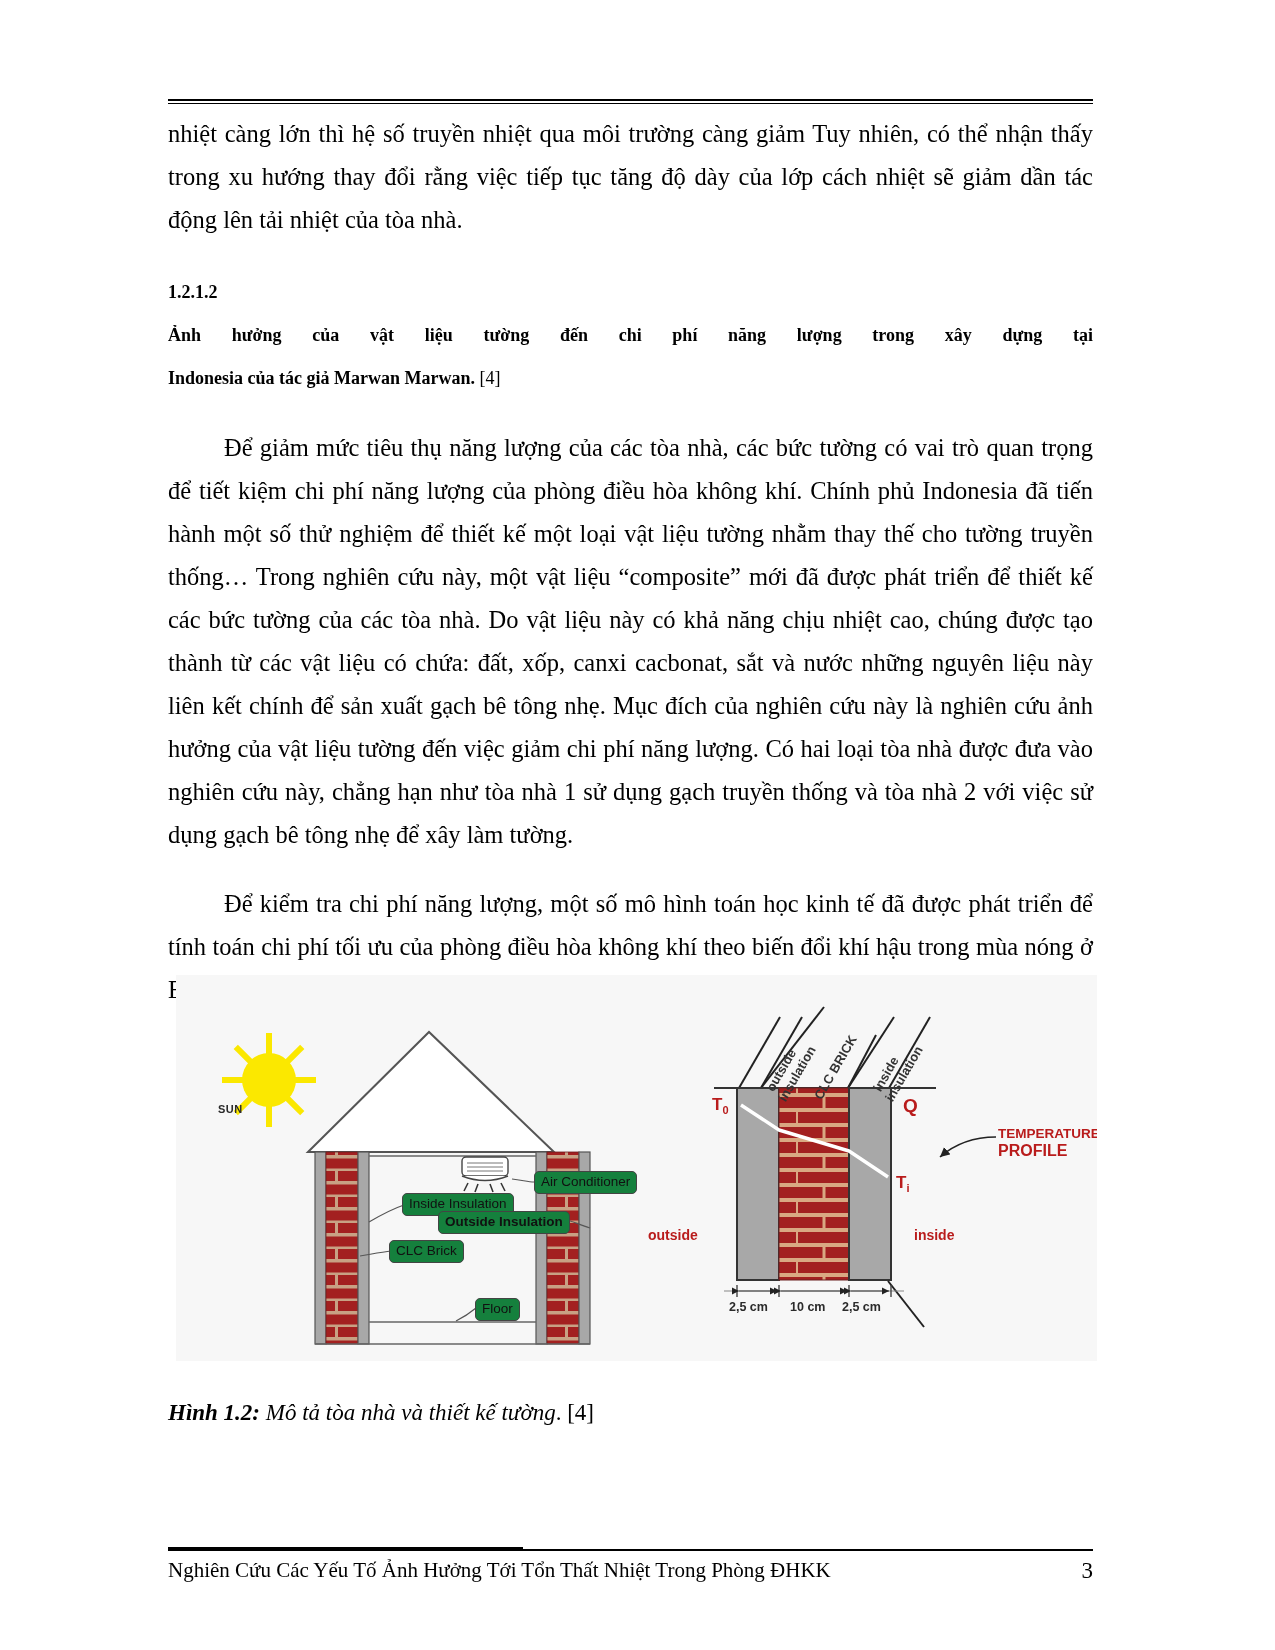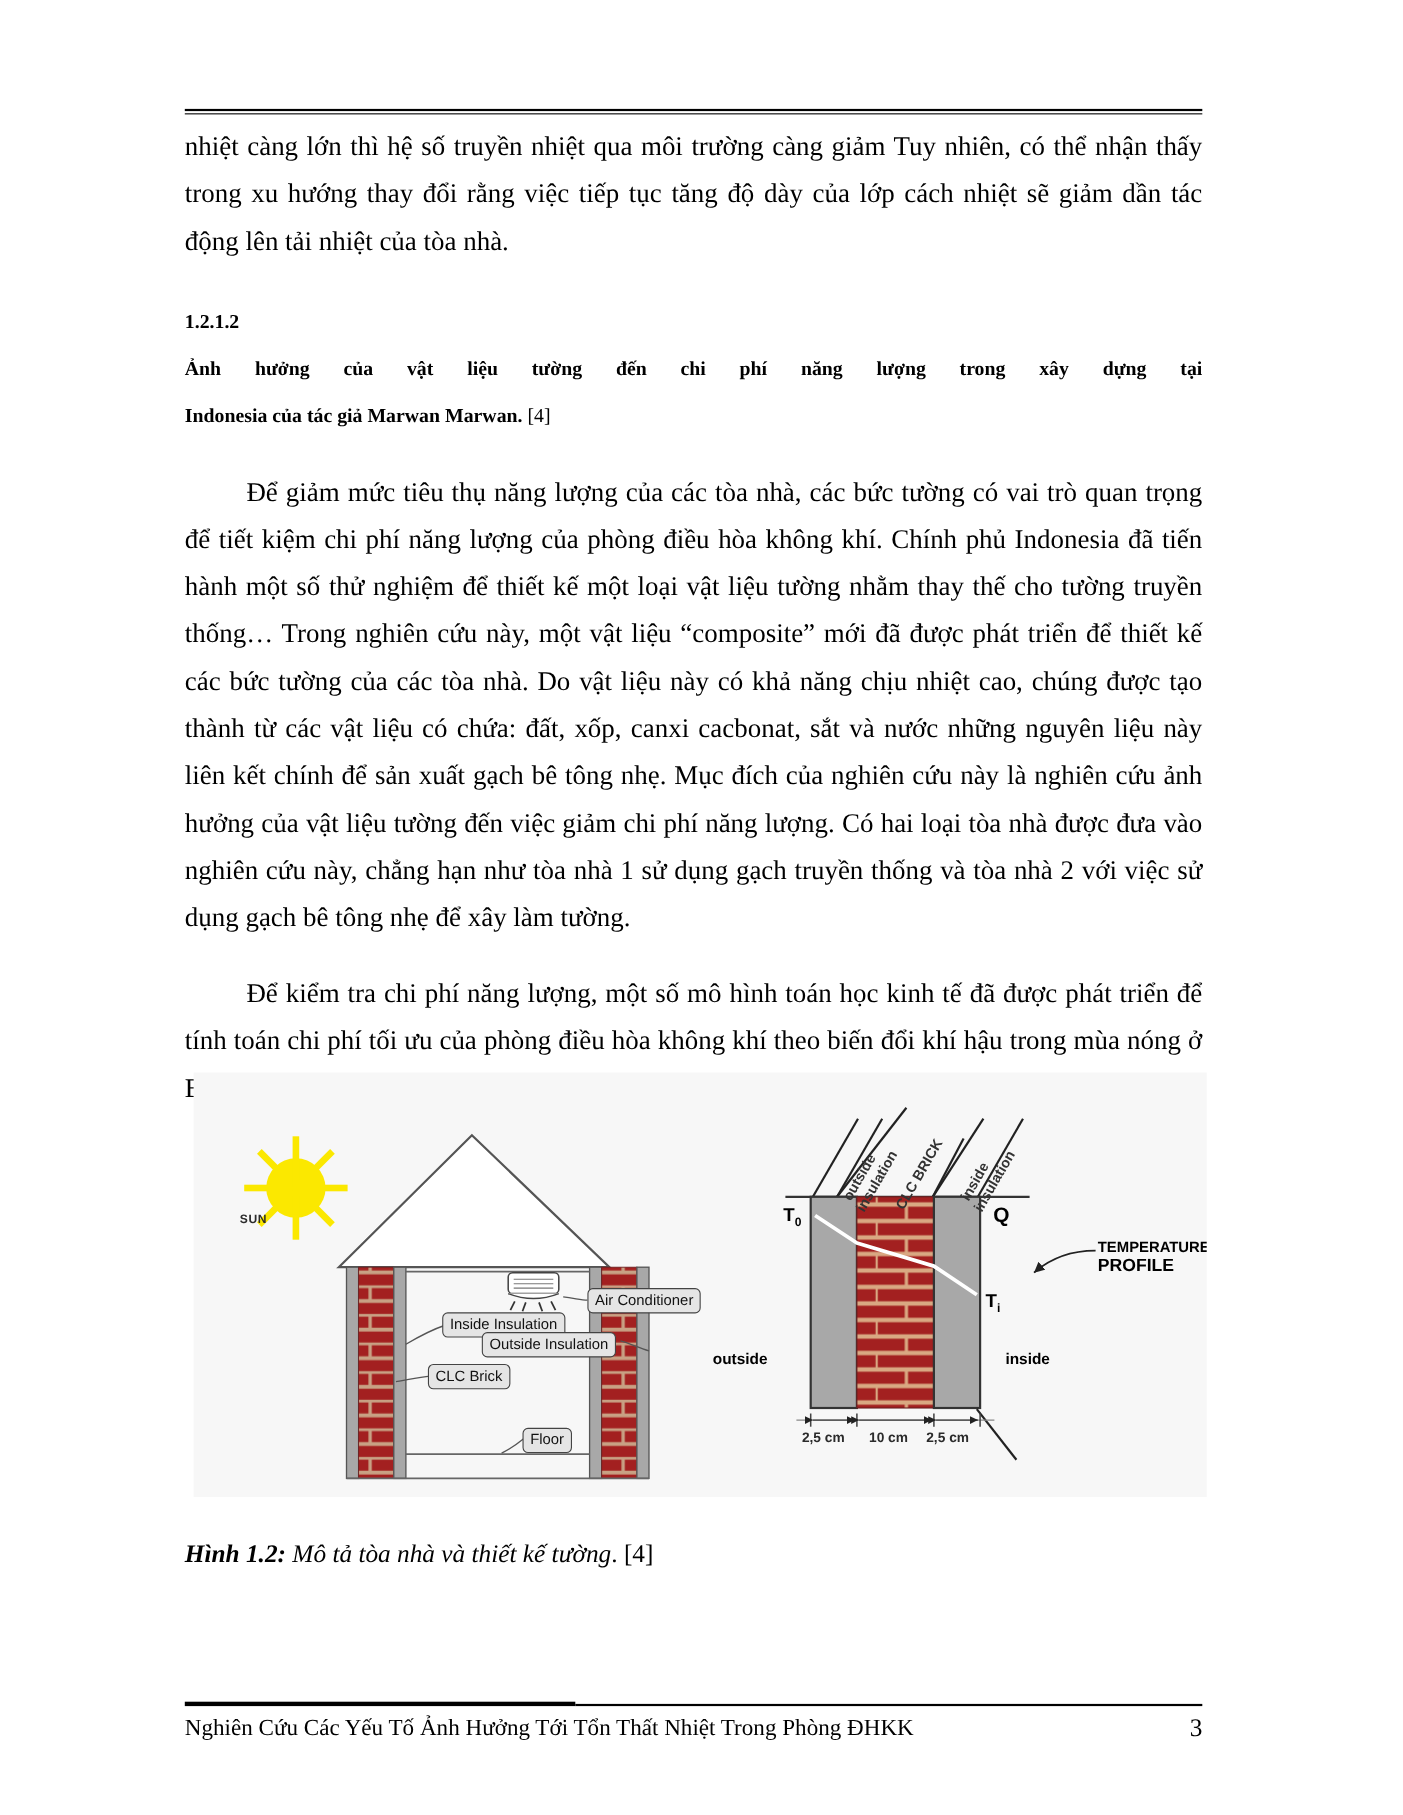--- a/index.html
+++ b/index.html
@@ -146,37 +146,37 @@
     position: absolute; left: 52px; top: 52px; width: 6px; height: 50px;
     background: #FBE800; transform-origin: 3px 3px;
   }
   .sun-label {
     position: absolute; left: 42px; top: 128px;
     font-family: "Liberation Sans","DejaVu Sans",sans-serif;
     font-weight: bold; font-size: 11px; color: #2b2b2b; letter-spacing: 0.5px;
   }
   .callout {
     position: absolute;
-    background: #e5e5e5;
+    background: #15803d;
     border: 1.3px solid #444;
     border-radius: 5px;
     font-family: "Liberation Sans","DejaVu Sans",sans-serif;
     font-size: 13.5px;
     color: #111;
     padding: 2px 6px 3px 6px;
     white-space: nowrap;
     line-height: 16px;
   }
   .fig-svg { position:absolute; left:0; top:0; }
 
   
   .r-txt {
     position: absolute;
     font-family: "Liberation Sans","DejaVu Sans",sans-serif;
-    color: #000000;
+    color: #b91c1c;
     white-space: nowrap;
   }
   .r-rot {
     transform: rotate(-60deg);
     transform-origin: left bottom;
     font-size: 13px;
     font-weight: bold;
     color: #333;
   }
   .r-bold { font-weight: bold; }
@@ -310,21 +310,21 @@
       </g>
       <g stroke="#444" stroke-width="1.2" marker-end="url(#arrow)" marker-start="url(#arrow)">
         <line x1="563" y1="316" x2="601" y2="316"></line>
         <line x1="605" y1="316" x2="671" y2="316"></line>
         <line x1="675" y1="316" x2="713" y2="316"></line>
       </g>
     </svg>
 
     <div class="callout" style="left:358px; top:196px;">Air Conditioner</div>
     <div class="callout" style="left:226px; top:218px;">Inside Insulation</div>
-    <div class="callout" style="left:262px; top:236px;">Outside Insulation</div>
+    <div class="callout" style="left:262px; top:236px;font-weight:bold;">Outside Insulation</div>
     <div class="callout" style="left:213px; top:265px;">CLC Brick</div>
     <div class="callout" style="left:299px; top:323px;">Floor</div>
 
     <div class="r-txt r-rot" style="left:600px; top:104px;">outside</div>
     <div class="r-txt r-rot" style="left:612px; top:114px;">insulation</div>
     <div class="r-txt r-rot" style="left:648px; top:112px;">CLC BRICK</div>
     <div class="r-txt r-rot" style="left:707px; top:104px;">inside</div>
     <div class="r-txt r-rot" style="left:719px; top:114px;">insulation</div>
 
     <div class="r-txt r-bold" style="left:536px; top:120px; font-size:17px;"><span>T</span><sub style="font-size:11px;">0</sub></div>

